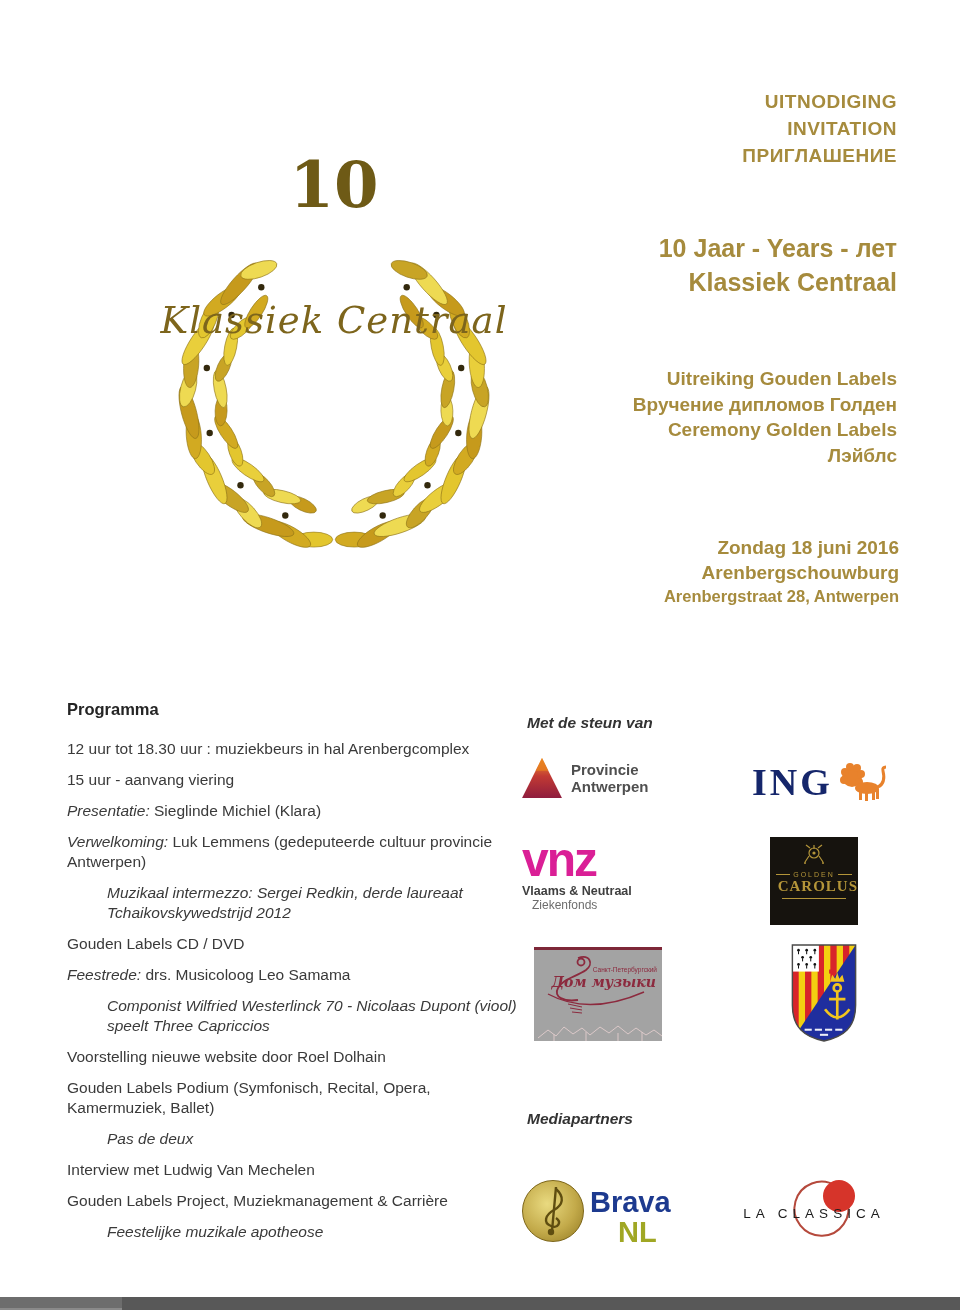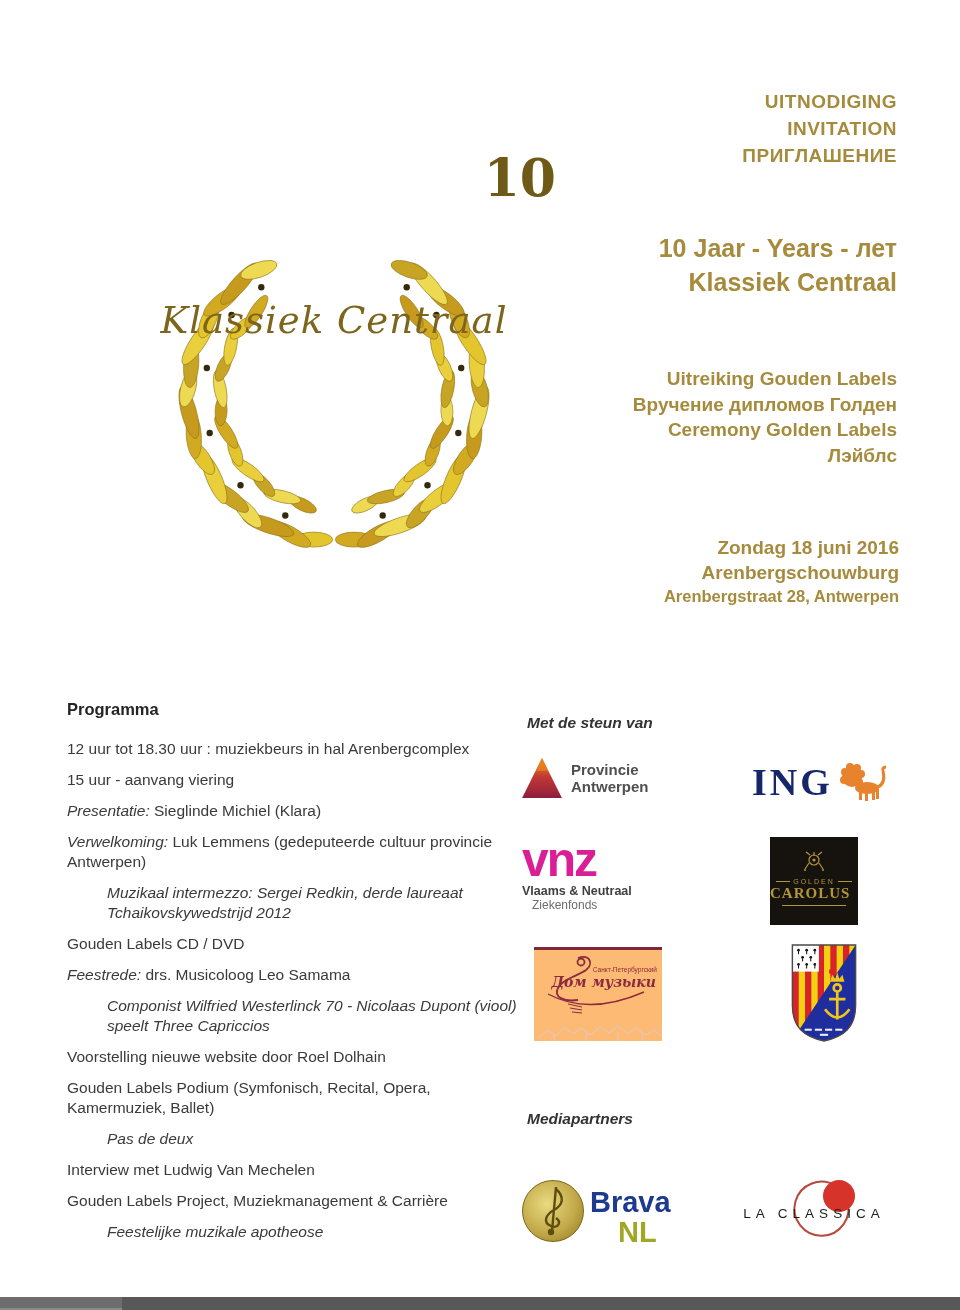--- a/index.html
+++ b/index.html
@@ -24,23 +24,23 @@
     font-size:19px; font-weight:bold; line-height:25.5px;
   }
   .event-block { position:absolute; top:535px; right:61px; text-align:right; font-weight:bold; }
   .event-line1 { font-size:19px; line-height:25px; }
   .event-line2 { font-size:19px; line-height:25px; }
   .event-line3 { font-size:16.5px; line-height:23px; }
   
   .wreath { position:absolute; left:112px; top:143px; width:444px; height:425px; }
   .wreath svg { position:absolute; left:0; top:0; }
   .num10 {
-    position:absolute; left:0; right:0; top:4px; text-align:right;
+    position:absolute; left:0; right:0; top:4px; text-align:center;
     font-family:"DejaVu Serif","Liberation Serif",serif;
-    font-size:52px; color:#6e5a16; font-weight:bold;
+    font-size:64px; color:#6e5a16; font-weight:bold;
   }
   .kc-script {
     position:absolute; left:0; right:0; top:156px; text-align:center;
     font-family:"DejaVu Serif","Liberation Serif",serif; font-style:italic;
     font-size:37px; color:#7d651c; letter-spacing:1px;
   }
   
   .program { position:absolute; left:67px; top:700px; width:452px; color:#3a3a3a; font-size:15.5px; }
   .prog-title { font-size:16.5px; font-weight:bold; color:#242424; margin-bottom:20px; }
   .prog-item { line-height:20px; margin-bottom:11px; }
@@ -62,30 +62,30 @@
     font-size:38px; color:#15266b; letter-spacing:3px; margin-right:4px;
   }
 
   .logo-vnz { position:absolute; left:522px; top:838px; width:130px; }
   .vnz-word { font-size:48px; font-weight:900; color:#da1f96; letter-spacing:-2px; line-height:44px; }
   .vnz-line1 { font-size:12.5px; font-weight:bold; color:#3f3f3f; margin-top:2px; }
   .vnz-line2 { font-size:12px; color:#6d6d6d; padding-left:10px; }
 
   .logo-carolus {
     position:absolute; left:770px; top:837px; width:88px; height:88px;
-    background:#16130e; color:#b49539; text-align:left; padding-top:13px;
+    background:#16130e; color:#b49539; text-align:right; padding-top:6px;
   }
   .carolus-small { font-size:7px; letter-spacing:2px; display:flex; align-items:center; justify-content:center; gap:3px; margin-top:2px; }
   .carolus-small::before, .carolus-small::after { content:""; display:block; width:14px; height:1px; background:#b49539; }
   .carolus-large { font-size:15px; font-weight:bold; letter-spacing:1px; font-family:"Liberation Serif",serif; }
   .carolus-rule { width:64px; height:1px; background:#b49539; margin:3px auto 0; }
 
   .logo-dom {
     position:absolute; left:534px; top:947px; width:128px; height:94px;
-    background:#fdba74; border-top:3px solid #7d2738; overflow:hidden;
+    background:#a3a3a3; border-top:3px solid #7d2738; overflow:hidden;
   }
   .dom-small { position:absolute; right:5px; top:16px; font-size:6.5px; color:#8c2a3e; }
   .dom-large { position:absolute; right:6px; top:24px; font-size:14px; font-weight:bold; font-style:italic; color:#8c2a3e; font-family:"DejaVu Serif",serif; }
 
   .logo-shield { position:absolute; left:786px; top:942px; }
 
   .logo-brava { position:absolute; left:522px; top:1180px; width:150px; height:70px; }
   .brava-circle {
     position:absolute; left:0; top:0; width:62px; height:62px; border-radius:50%;
     background:radial-gradient(circle at 40% 38%, #e9da80 0%, #c3aa4a 55%, #8f761f 100%);

